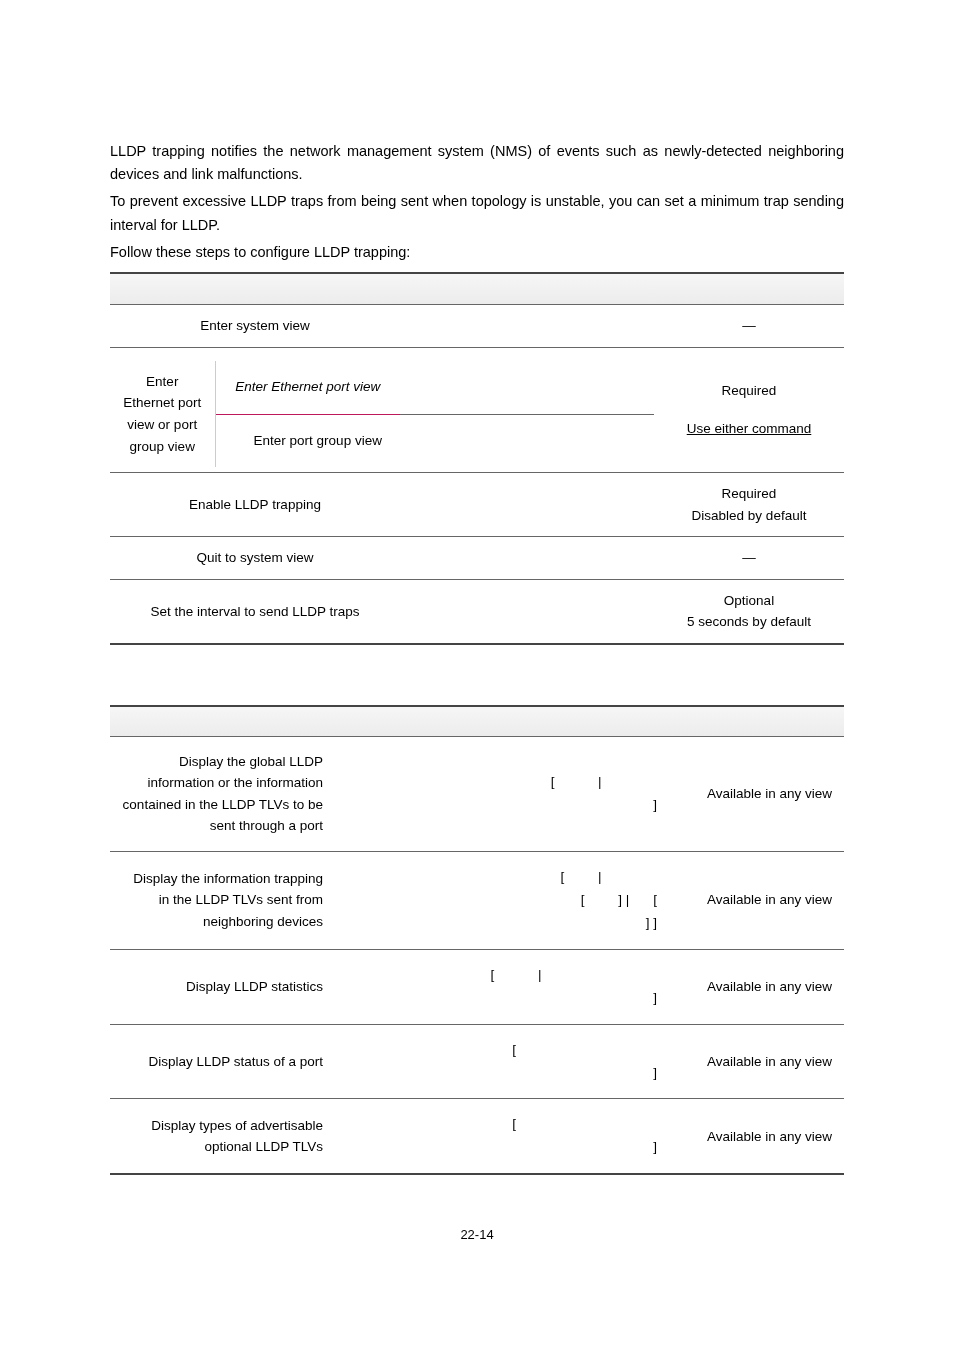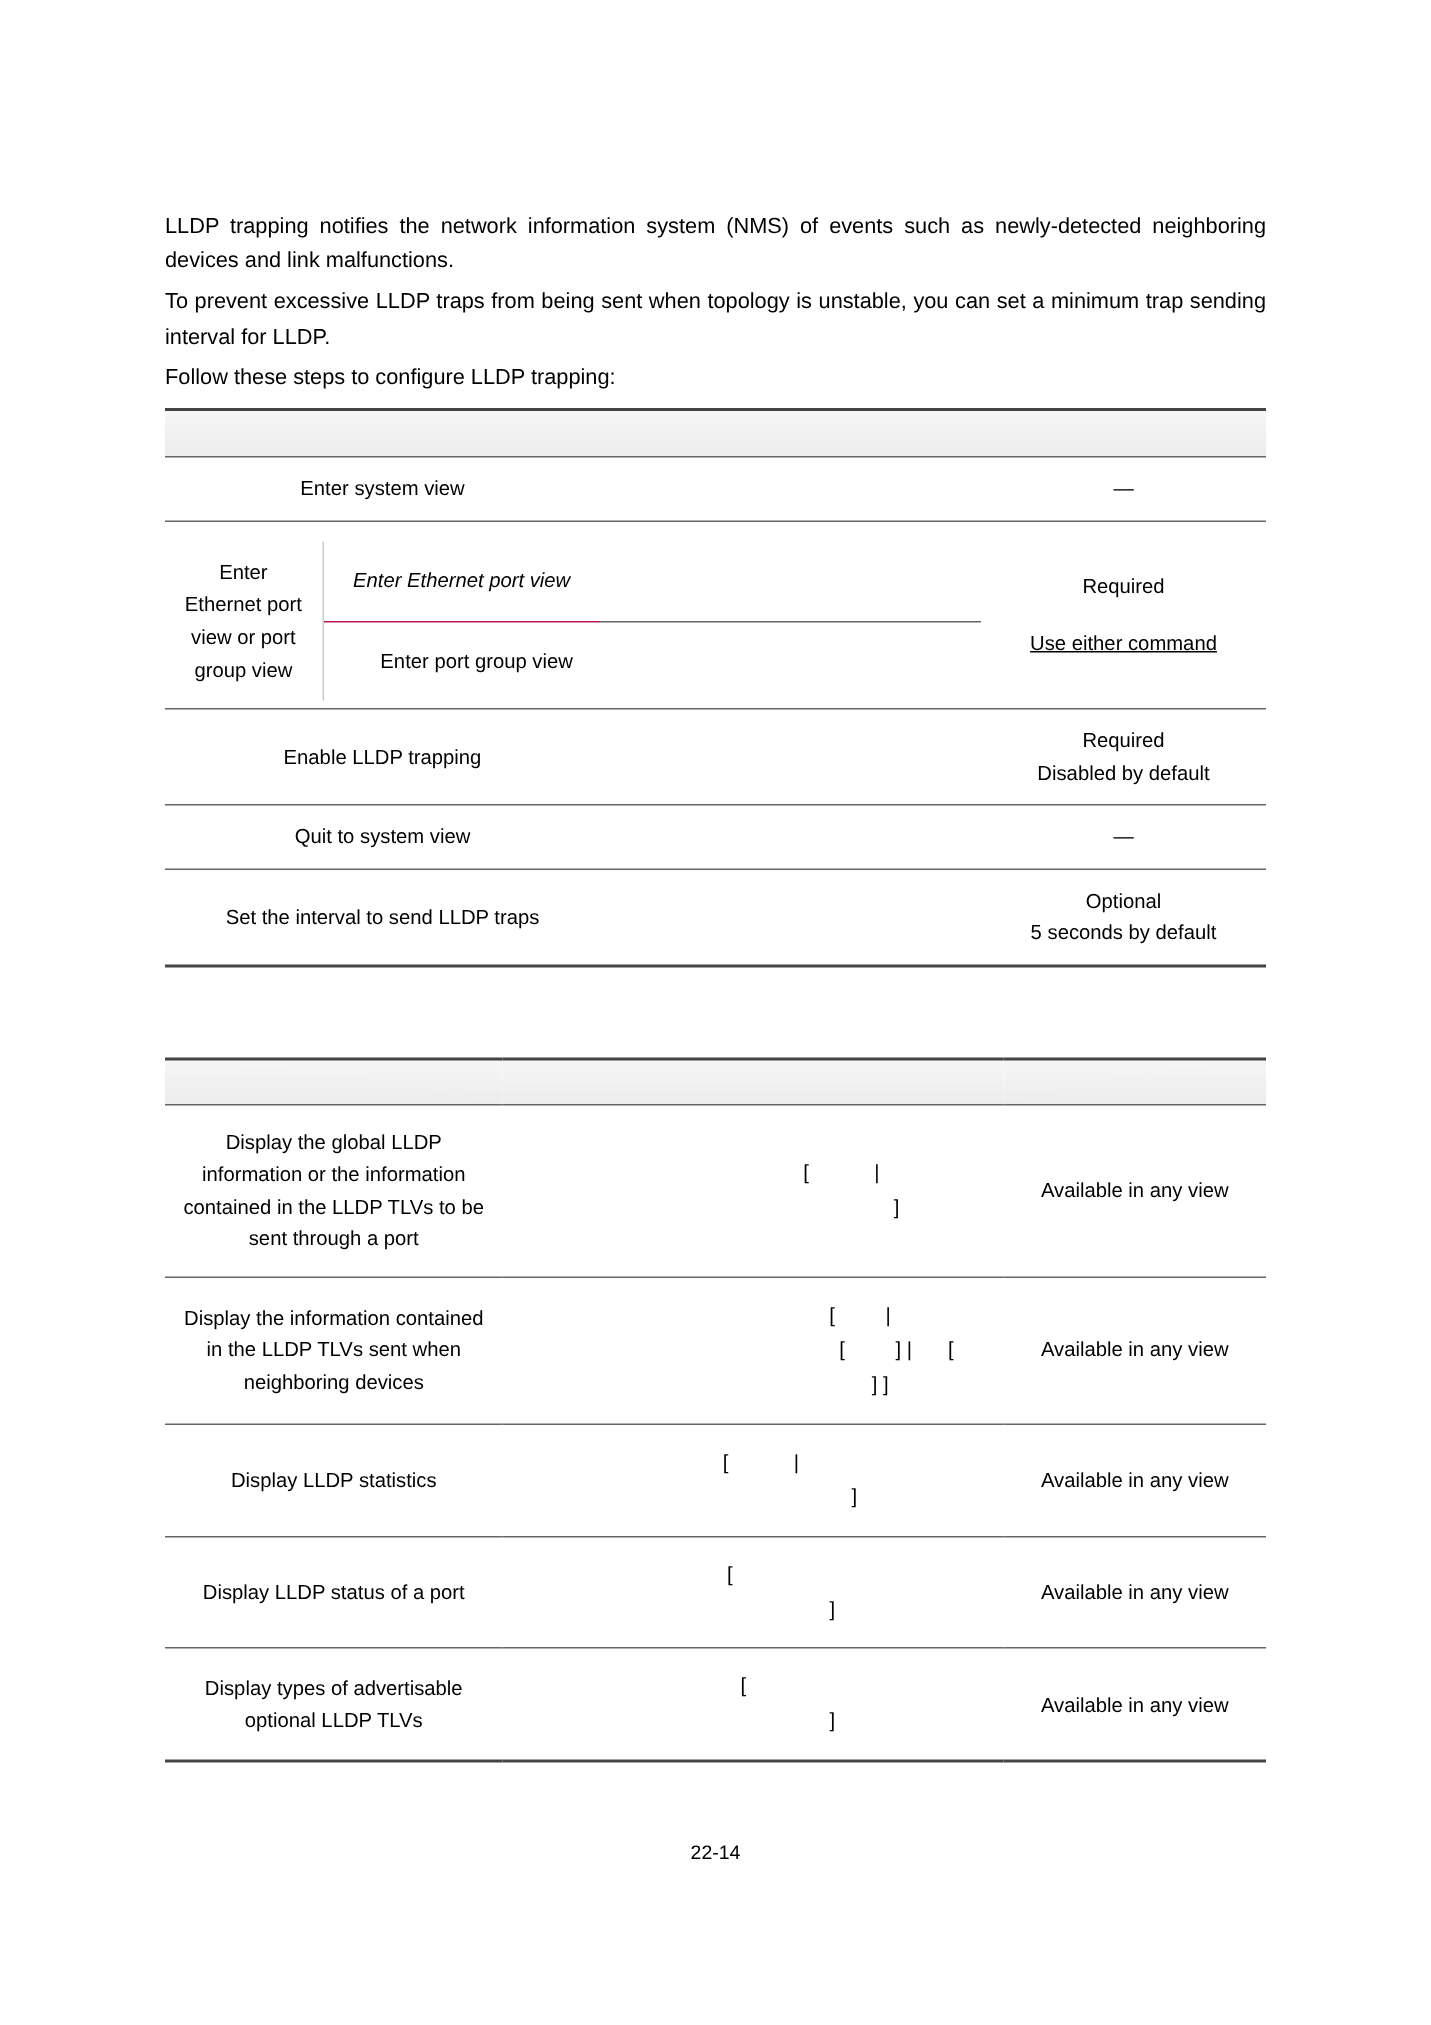--- a/index.html
+++ b/index.html
@@ -40,21 +40,21 @@
       height: 32px;
     }
     table.config tbody tr:last-child td {
       border-bottom: 2px solid #444;
     }
     table.display {
       margin-top: 60px;
     }
     table.display th, table.display td {
       padding: 14px 12px;
-      text-align: center;
+      text-align: right;
       vertical-align: middle;
       border-bottom: 1px solid #666;
     }
     table.display thead th {
       border-top: 2px solid #444;
       border-bottom: 1px solid #666;
       background: linear-gradient(#f6f6f6, #ececec);
       height: 30px;
     }
     table.display tbody tr:last-child td {
@@ -80,21 +80,21 @@
     .col2-todo { width: 225px; }
     .col2-cmd { width: auto; }
     .col2-desc { width: 175px; }
 
     .inner-left { border-right: 1px solid #ccc; width: 105px; padding-right:10px;}
     .inner-right { padding-left: 12px; }
   </style>
 </head>
 <body>
 
-<p class="para">LLDP trapping notifies the network information system (NMS) of events such as newly-detected neighboring devices and link malfunctions.</p>
+<p class="para">LLDP trapping notifies the network management system (NMS) of events such as newly-detected neighboring devices and link malfunctions.</p>
 <p class="para">To prevent excessive LLDP traps from being sent when topology is unstable, you can set a minimum trap sending interval for LLDP.</p>
 <p class="steps">Follow these steps to configure LLDP trapping:</p>
 
 <table class="config">
   <colgroup>
     <col class="col-todo">
       <col class="col-cmd">
       <col class="col-desc">
   </colgroup>
   <thead>
@@ -178,21 +178,21 @@
       <th></th>
     </tr>
   </thead>
   <tbody>
     <tr>
       <td>Display the global LLDP information or the information contained in the LLDP TLVs to be sent through a port</td>
       <td><span class="cmd">display lldp local-information <span class="br">[</span> global <span class="br">|</span> interface interface-type interface-number <span class="br">]</span></span></td>
       <td>Available in any view</td>
     </tr>
     <tr>
-      <td>Display the information contained in the LLDP TLVs sent when neighboring devices</td>
+      <td>Display the information trapping in the LLDP TLVs sent from neighboring devices</td>
       <td><span class="cmd">display lldp neighbor-information <span class="br">[</span> brief <span class="br">|</span> interface interface-type interface-number <span class="br">[</span> brief <span class="br">] |</span> list <span class="br">[</span> system-name system-name <span class="br">] ]</span></span></td>
       <td>Available in any view</td>
     </tr>
     <tr>
       <td>Display LLDP statistics</td>
       <td><span class="cmd">display lldp statistics <span class="br">[</span> global <span class="br">|</span> interface interface-type interface-number <span class="br">]</span></span></td>
       <td>Available in any view</td>
     </tr>
     <tr>
       <td>Display LLDP status of a port</td>

